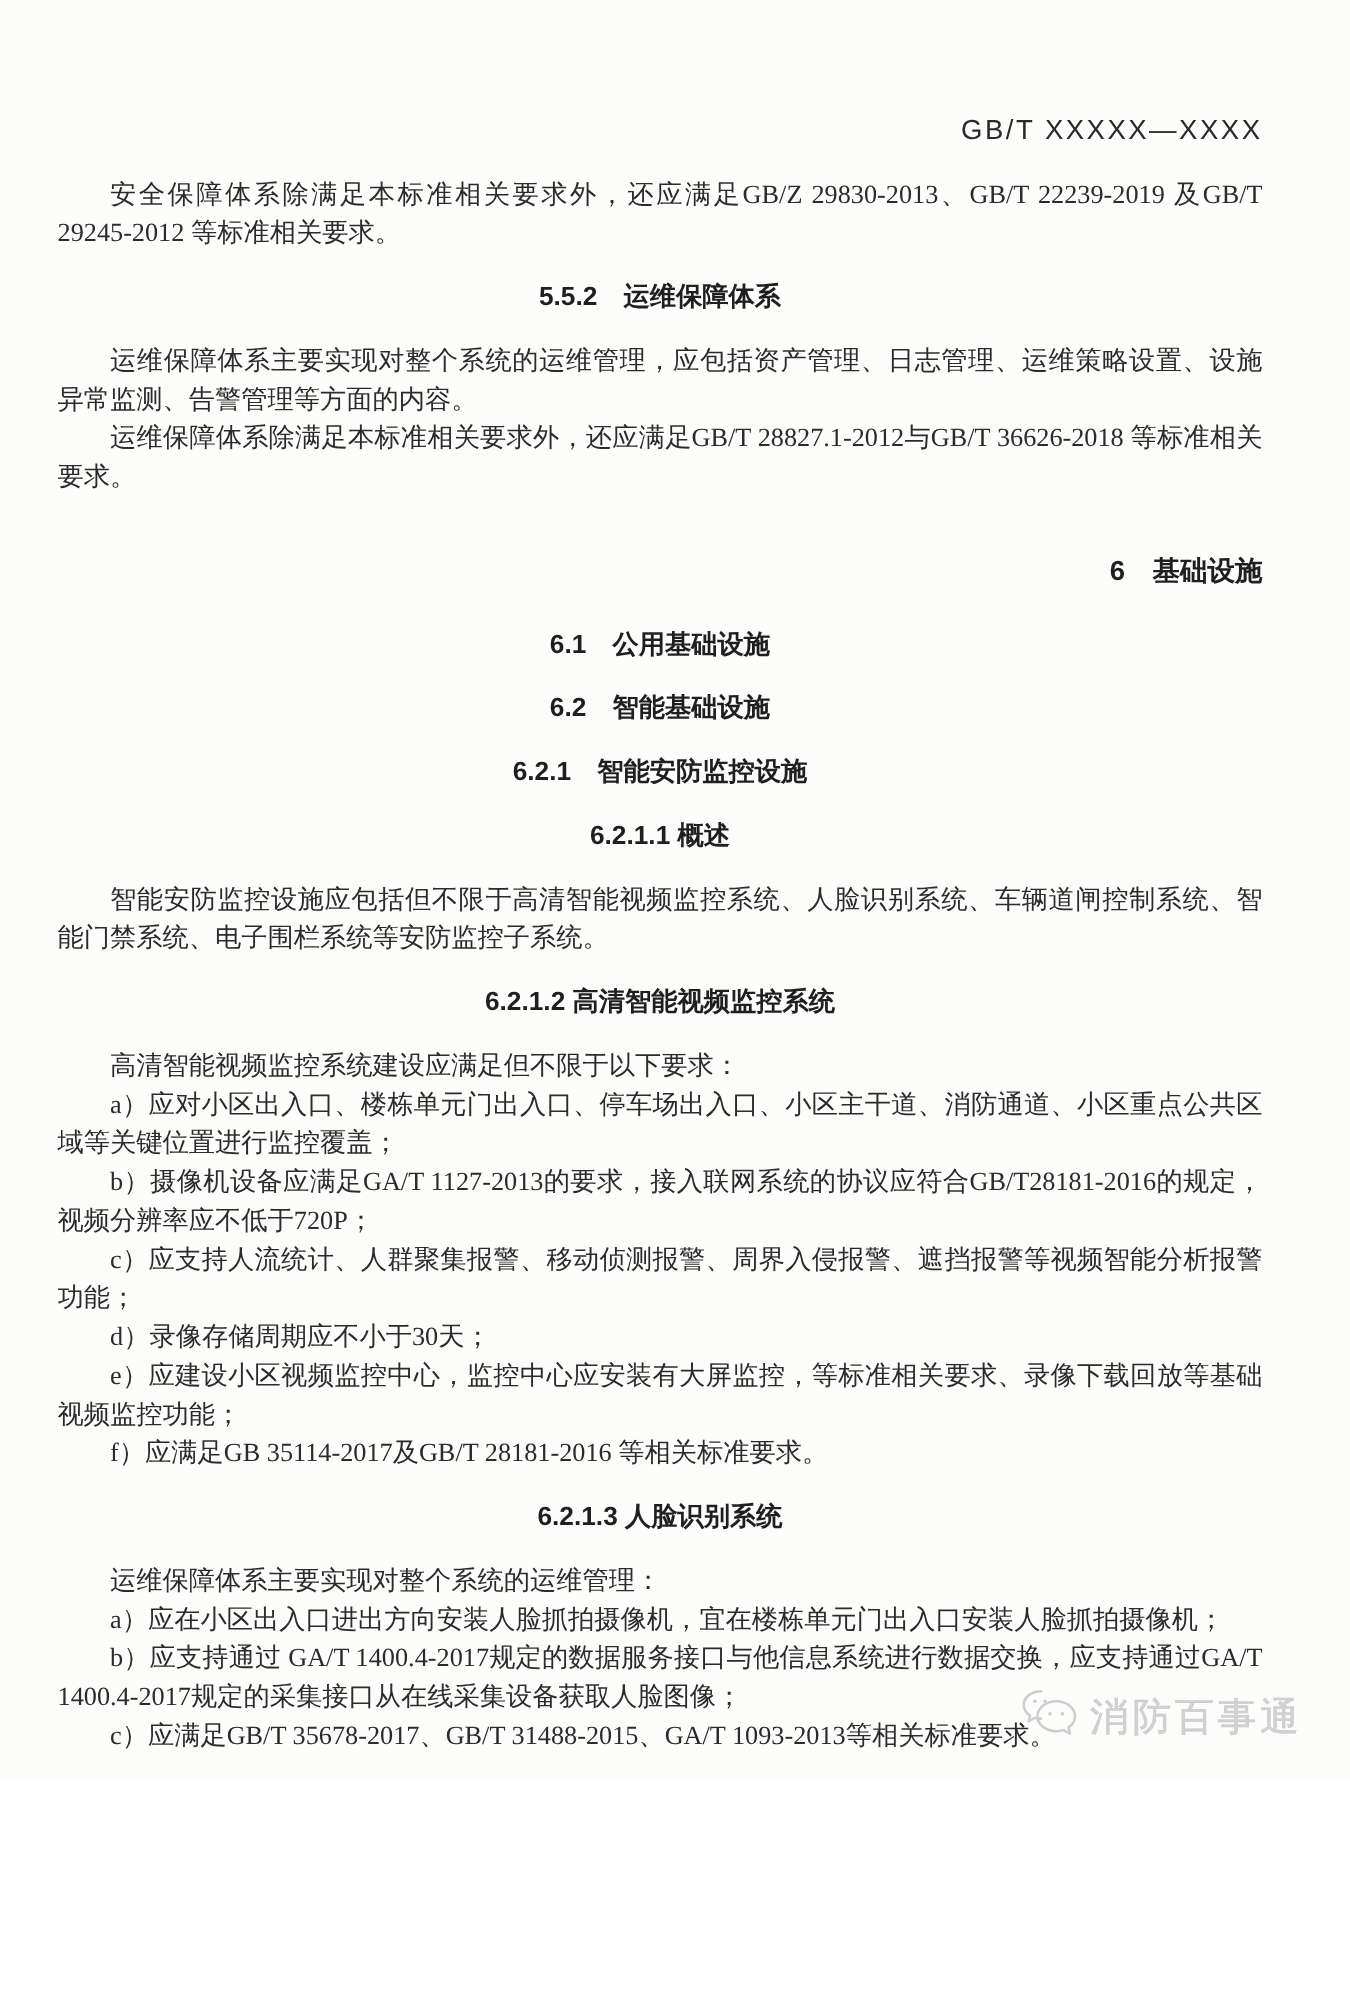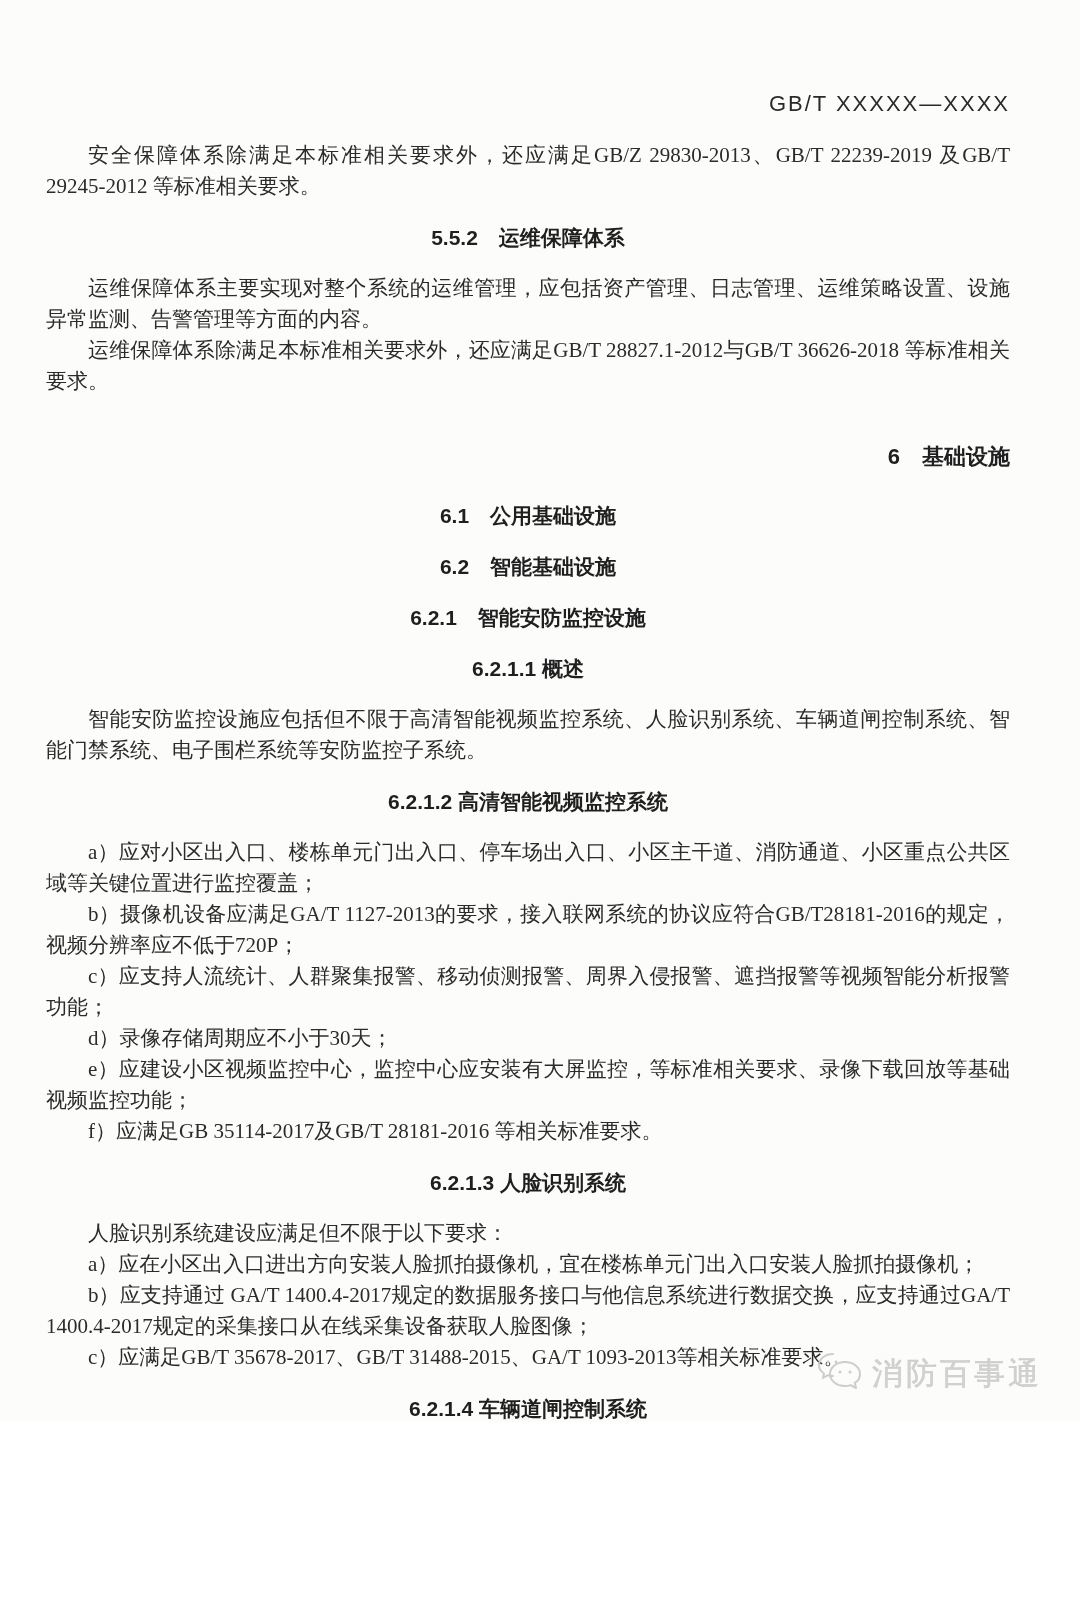--- a/index.html
+++ b/index.html
@@ -92,28 +92,29 @@
     <h3 class="h-section">5.5.2　运维保障体系</h3>
     <p class="para">运维保障体系主要实现对整个系统的运维管理，应包括资产管理、日志管理、运维策略设置、设施异常监测、告警管理等方面的内容。</p>
     <p class="para">运维保障体系除满足本标准相关要求外，还应满足GB/T 28827.1-2012与GB/T 36626-2018 等标准相关要求。</p>
     <h1 class="h-chapter">6　基础设施</h1>
     <h2 class="h-section">6.1　公用基础设施</h2>
     <h2 class="h-section">6.2　智能基础设施</h2>
     <h3 class="h-sub">6.2.1　智能安防监控设施</h3>
     <h4 class="h-minor">6.2.1.1 概述</h4>
     <p class="para">智能安防监控设施应包括但不限于高清智能视频监控系统、人脸识别系统、车辆道闸控制系统、智能门禁系统、电子围栏系统等安防监控子系统。</p>
     <h4 class="h-minor">6.2.1.2 高清智能视频监控系统</h4>
+    <p class="para">高清智能视频监控系统建设应满足但不限于以下要求：</p>
     <p class="para">a）应对小区出入口、楼栋单元门出入口、停车场出入口、小区主干道、消防通道、小区重点公共区域等关键位置进行监控覆盖；</p>
     <p class="para">b）摄像机设备应满足GA/T 1127-2013的要求，接入联网系统的协议应符合GB/T28181-2016的规定，视频分辨率应不低于720P；</p>
     <p class="para">c）应支持人流统计、人群聚集报警、移动侦测报警、周界入侵报警、遮挡报警等视频智能分析报警功能；</p>
     <p class="para">d）录像存储周期应不小于30天；</p>
     <p class="para">e）应建设小区视频监控中心，监控中心应安装有大屏监控，等标准相关要求、录像下载回放等基础视频监控功能；</p>
     <p class="para">f）应满足GB 35114-2017及GB/T 28181-2016 等相关标准要求。</p>
     <h4 class="h-minor">6.2.1.3 人脸识别系统</h4>
-    <p class="para">人脸识别系统建设应满足但不限于以下要求：</p>
+    <p class="para">运维保障体系主要实现对整个系统的运维管理：</p>
     <p class="para">a）应在小区出入口进出方向安装人脸抓拍摄像机，宜在楼栋单元门出入口安装人脸抓拍摄像机；</p>
     <p class="para">b）应支持通过 GA/T 1400.4-2017规定的数据服务接口与他信息系统进行数据交换，应支持通过GA/T 1400.4-2017规定的采集接口从在线采集设备获取人脸图像；</p>
     <p class="para">c）应满足GB/T 35678-2017、GB/T 31488-2015、GA/T 1093-2013等相关标准要求。</p>
     <h4 class="h-minor">6.2.1.4 车辆道闸控制系统</h4>
   </div>
 
   <div class="watermark">
     <span class="wm-icon">
       <svg width="52" height="48" viewBox="0 0 52 48" fill="none" xmlns="http://www.w3.org/2000/svg">
 

